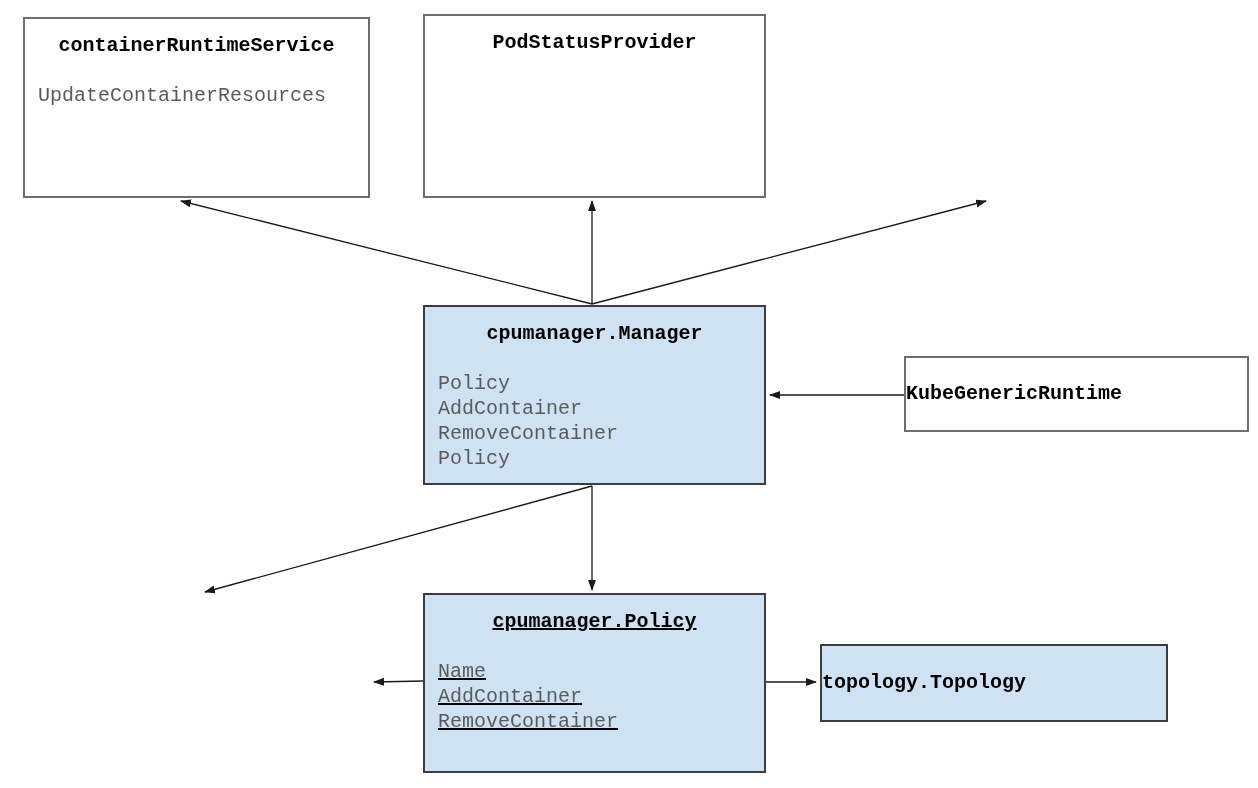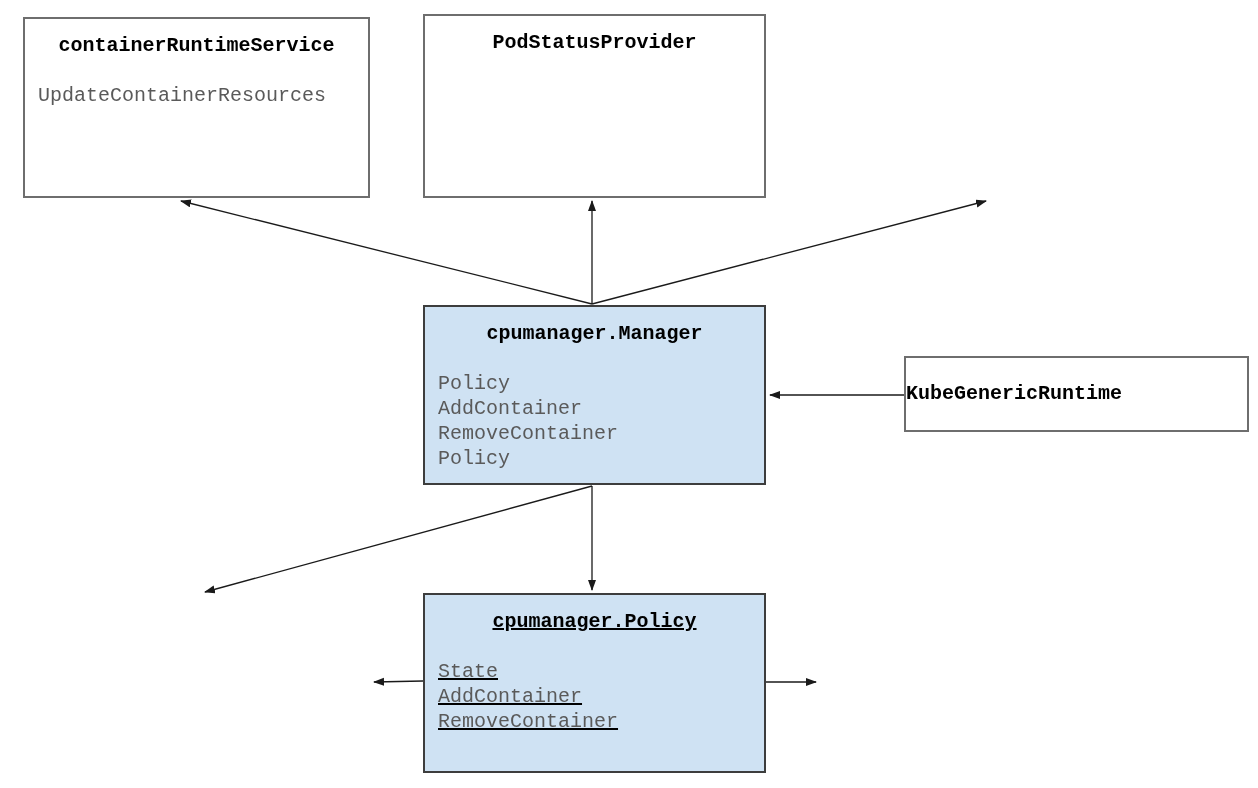--- a/index.html
+++ b/index.html
@@ -111,20 +111,23 @@
   </div>
 
   <div class="node small" id="n-kube-generic-runtime">
     <div class="node-title">KubeGenericRuntime</div>
   </div>
 
 
   <div class="node hl" id="n-cpumanager-policy">
     <div class="node-title">cpumanager.Policy</div>
     <div class="node-methods">
-        <div>State</div>
+        <div>Name</div>
         <div>AddContainer</div>
         <div>RemoveContainer</div>
       </div>
   </div>
 
+  <div class="node hl small" id="n-topology-topology">
+    <div class="node-title">topology.Topology</div>
+  </div>
 
 </div>
 
 </body></html>

